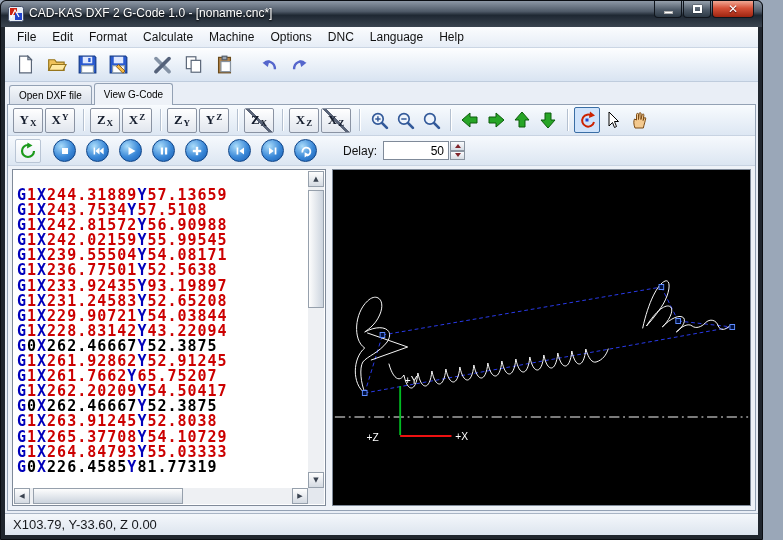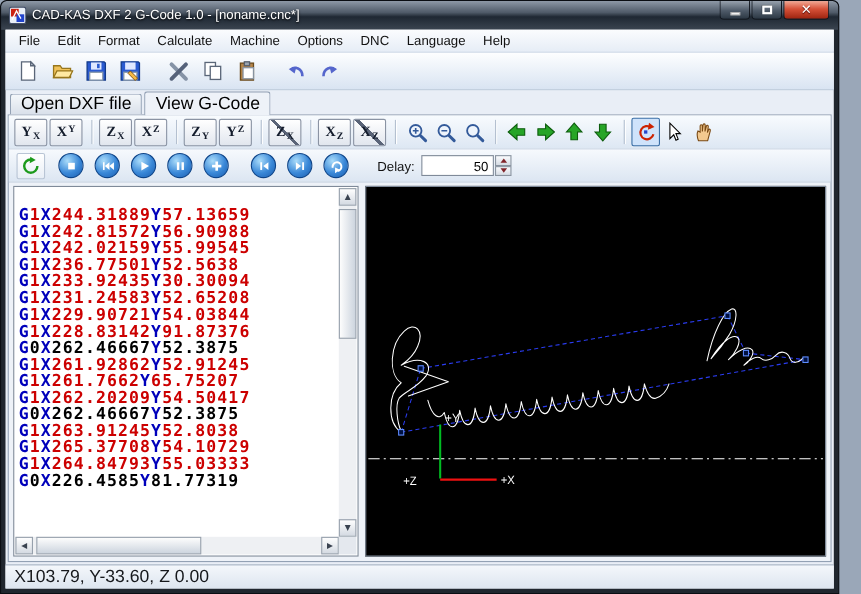--- a/index.html
+++ b/index.html
@@ -26,21 +26,21 @@
   .menubar{height:21px;display:flex;align-items:center;padding-left:4px;font-size:12px;color:#111;
     background:linear-gradient(#fbfcfe,#e6edf6);border-bottom:1px solid #cbd6e4;}
   .menu-item{padding:0 8px;line-height:20px;cursor:default;}
   
   .toolbar1{height:34px;display:flex;align-items:center;padding-left:5px;
     background:linear-gradient(#fdfeff,#d9e4f2);border-bottom:1px solid #bfccdd;}
   .tb1-btn{width:31px;height:29px;display:flex;align-items:center;justify-content:center;border:1px solid transparent;border-radius:2px;}
   .gap{margin-left:13px;}
   
   .tabstrip{height:22px;display:flex;align-items:flex-end;padding-left:4px;position:relative;z-index:2;}
-  .tab{height:19px;display:flex;align-items:center;padding:0 9px;font-size:16px;margin-right:2px;
+  .tab{height:19px;display:flex;align-items:center;padding:0 9px;font-size:10px;margin-right:2px;
     background:linear-gradient(#f4f7fa,#d9e0ea);border:1px solid #93a1b4;border-bottom:none;border-radius:3px 3px 0 0;}
   .tab.active{height:22px;background:#eef2f8;position:relative;margin-bottom:-1px;z-index:3;}
   .tabpage{flex:1;border:1px solid #93a1b4;margin:0 2px 2px 2px;background:#eef2f8;
     display:flex;flex-direction:column;position:relative;z-index:1;min-height:0;}
   
   .toolbar2{height:31px;display:flex;align-items:center;padding:0 5px;
     background:linear-gradient(#f8fbfe,#dde7f3);border-bottom:1px solid #c8d3e2;}
   .axis-wrap{display:flex;align-items:center;}
   .axis-btn{width:30px;height:25px;margin-right:2px;display:flex;align-items:center;justify-content:center;
     background:linear-gradient(#ffffff,#e1e6ee);border:1px solid #8a93a3;border-radius:2px;color:#141c2c;}
@@ -86,21 +86,21 @@
   .vsb .sb-btn.b1{top:0;} .vsb .sb-btn.b2{bottom:0;}
   .hsb .sb-btn.b1{left:0;} .hsb .sb-btn.b2{right:0;}
   .vsb .thumb{position:absolute;left:0;width:16px;top:19px;height:118px;
     background:linear-gradient(90deg,#fdfdfd,#ccd4de);border:1px solid #96a0ac;}
   .hsb .thumb{position:absolute;top:0;height:16px;left:19px;width:150px;
     background:linear-gradient(#fdfdfd,#ccd4de);border:1px solid #96a0ac;}
   
   .canvas-panel{flex:1;position:relative;background:#000;border:1px solid #7f8a99;min-width:0;}
   .canvas-panel svg{position:absolute;inset:0;width:100%;height:100%;}
   
-  .statusbar{height:22px;display:flex;align-items:center;padding-left:8px;font-size:16px;color:#16181c;
+  .statusbar{height:22px;display:flex;align-items:center;padding-left:8px;font-size:13px;color:#16181c;
     background:linear-gradient(#f4f7fb,#dde5ef);border-top:1px solid #a9b5c5;}
 </style>
 </head>
 <body>
 
 <div class="window">
 
   <div class="titlebar">
     <svg class="app-icon" viewBox="0 0 16 16">
       <rect x="0.5" y="0.5" width="15" height="15" rx="2" fill="#e8eef6" stroke="#44506a"></rect>
@@ -372,27 +372,29 @@
           <b class="up"></b>
           <b class="dn"></b>
         </span>
       </div>
 
       <div class="main-row">
 
         <div class="code-panel">
           <div class="code-text">
               <div class="gline"><span class="tl">G</span><span class="tn">1</span><span class="tl">X</span><span class="tn">244.31889</span><span class="tl">Y</span><span class="tn">57.13659</span></div>
+              <div class="gline"><span class="tl">G</span><span class="tn">1</span><span class="tl">X</span><span class="tn">243.7534</span><span class="tl">Y</span><span class="tn">57.5108</span></div>
               <div class="gline"><span class="tl">G</span><span class="tn">1</span><span class="tl">X</span><span class="tn">242.81572</span><span class="tl">Y</span><span class="tn">56.90988</span></div>
               <div class="gline"><span class="tl">G</span><span class="tn">1</span><span class="tl">X</span><span class="tn">242.02159</span><span class="tl">Y</span><span class="tn">55.99545</span></div>
+              <div class="gline"><span class="tl">G</span><span class="tn">1</span><span class="tl">X</span><span class="tn">239.55504</span><span class="tl">Y</span><span class="tn">54.08171</span></div>
               <div class="gline"><span class="tl">G</span><span class="tn">1</span><span class="tl">X</span><span class="tn">236.77501</span><span class="tl">Y</span><span class="tn">52.5638</span></div>
-              <div class="gline"><span class="tl">G</span><span class="tn">1</span><span class="tl">X</span><span class="tn">233.92435</span><span class="tl">Y</span><span class="tn">30.30094</span></div>
+              <div class="gline"><span class="tl">G</span><span class="tn">1</span><span class="tl">X</span><span class="tn">233.92435</span><span class="tl">Y</span><span class="tn">93.19897</span></div>
               <div class="gline"><span class="tl">G</span><span class="tn">1</span><span class="tl">X</span><span class="tn">231.24583</span><span class="tl">Y</span><span class="tn">52.65208</span></div>
               <div class="gline"><span class="tl">G</span><span class="tn">1</span><span class="tl">X</span><span class="tn">229.90721</span><span class="tl">Y</span><span class="tn">54.03844</span></div>
-              <div class="gline"><span class="tl">G</span><span class="tn">1</span><span class="tl">X</span><span class="tn">228.83142</span><span class="tl">Y</span><span class="tn">91.87376</span></div>
+              <div class="gline"><span class="tl">G</span><span class="tn">1</span><span class="tl">X</span><span class="tn">228.83142</span><span class="tl">Y</span><span class="tn">43.22094</span></div>
               <div class="gline g0"><span class="tl">G</span><span class="tn">0</span><span class="tl">X</span><span class="tn">262.46667</span><span class="tl">Y</span><span class="tn">52.3875</span></div>
               <div class="gline"><span class="tl">G</span><span class="tn">1</span><span class="tl">X</span><span class="tn">261.92862</span><span class="tl">Y</span><span class="tn">52.91245</span></div>
               <div class="gline"><span class="tl">G</span><span class="tn">1</span><span class="tl">X</span><span class="tn">261.7662</span><span class="tl">Y</span><span class="tn">65.75207</span></div>
               <div class="gline"><span class="tl">G</span><span class="tn">1</span><span class="tl">X</span><span class="tn">262.20209</span><span class="tl">Y</span><span class="tn">54.50417</span></div>
               <div class="gline g0"><span class="tl">G</span><span class="tn">0</span><span class="tl">X</span><span class="tn">262.46667</span><span class="tl">Y</span><span class="tn">52.3875</span></div>
               <div class="gline"><span class="tl">G</span><span class="tn">1</span><span class="tl">X</span><span class="tn">263.91245</span><span class="tl">Y</span><span class="tn">52.8038</span></div>
               <div class="gline"><span class="tl">G</span><span class="tn">1</span><span class="tl">X</span><span class="tn">265.37708</span><span class="tl">Y</span><span class="tn">54.10729</span></div>
               <div class="gline"><span class="tl">G</span><span class="tn">1</span><span class="tl">X</span><span class="tn">264.84793</span><span class="tl">Y</span><span class="tn">55.03333</span></div>
               <div class="gline g0"><span class="tl">G</span><span class="tn">0</span><span class="tl">X</span><span class="tn">226.4585</span><span class="tl">Y</span><span class="tn">81.77319</span></div>
             </div>

